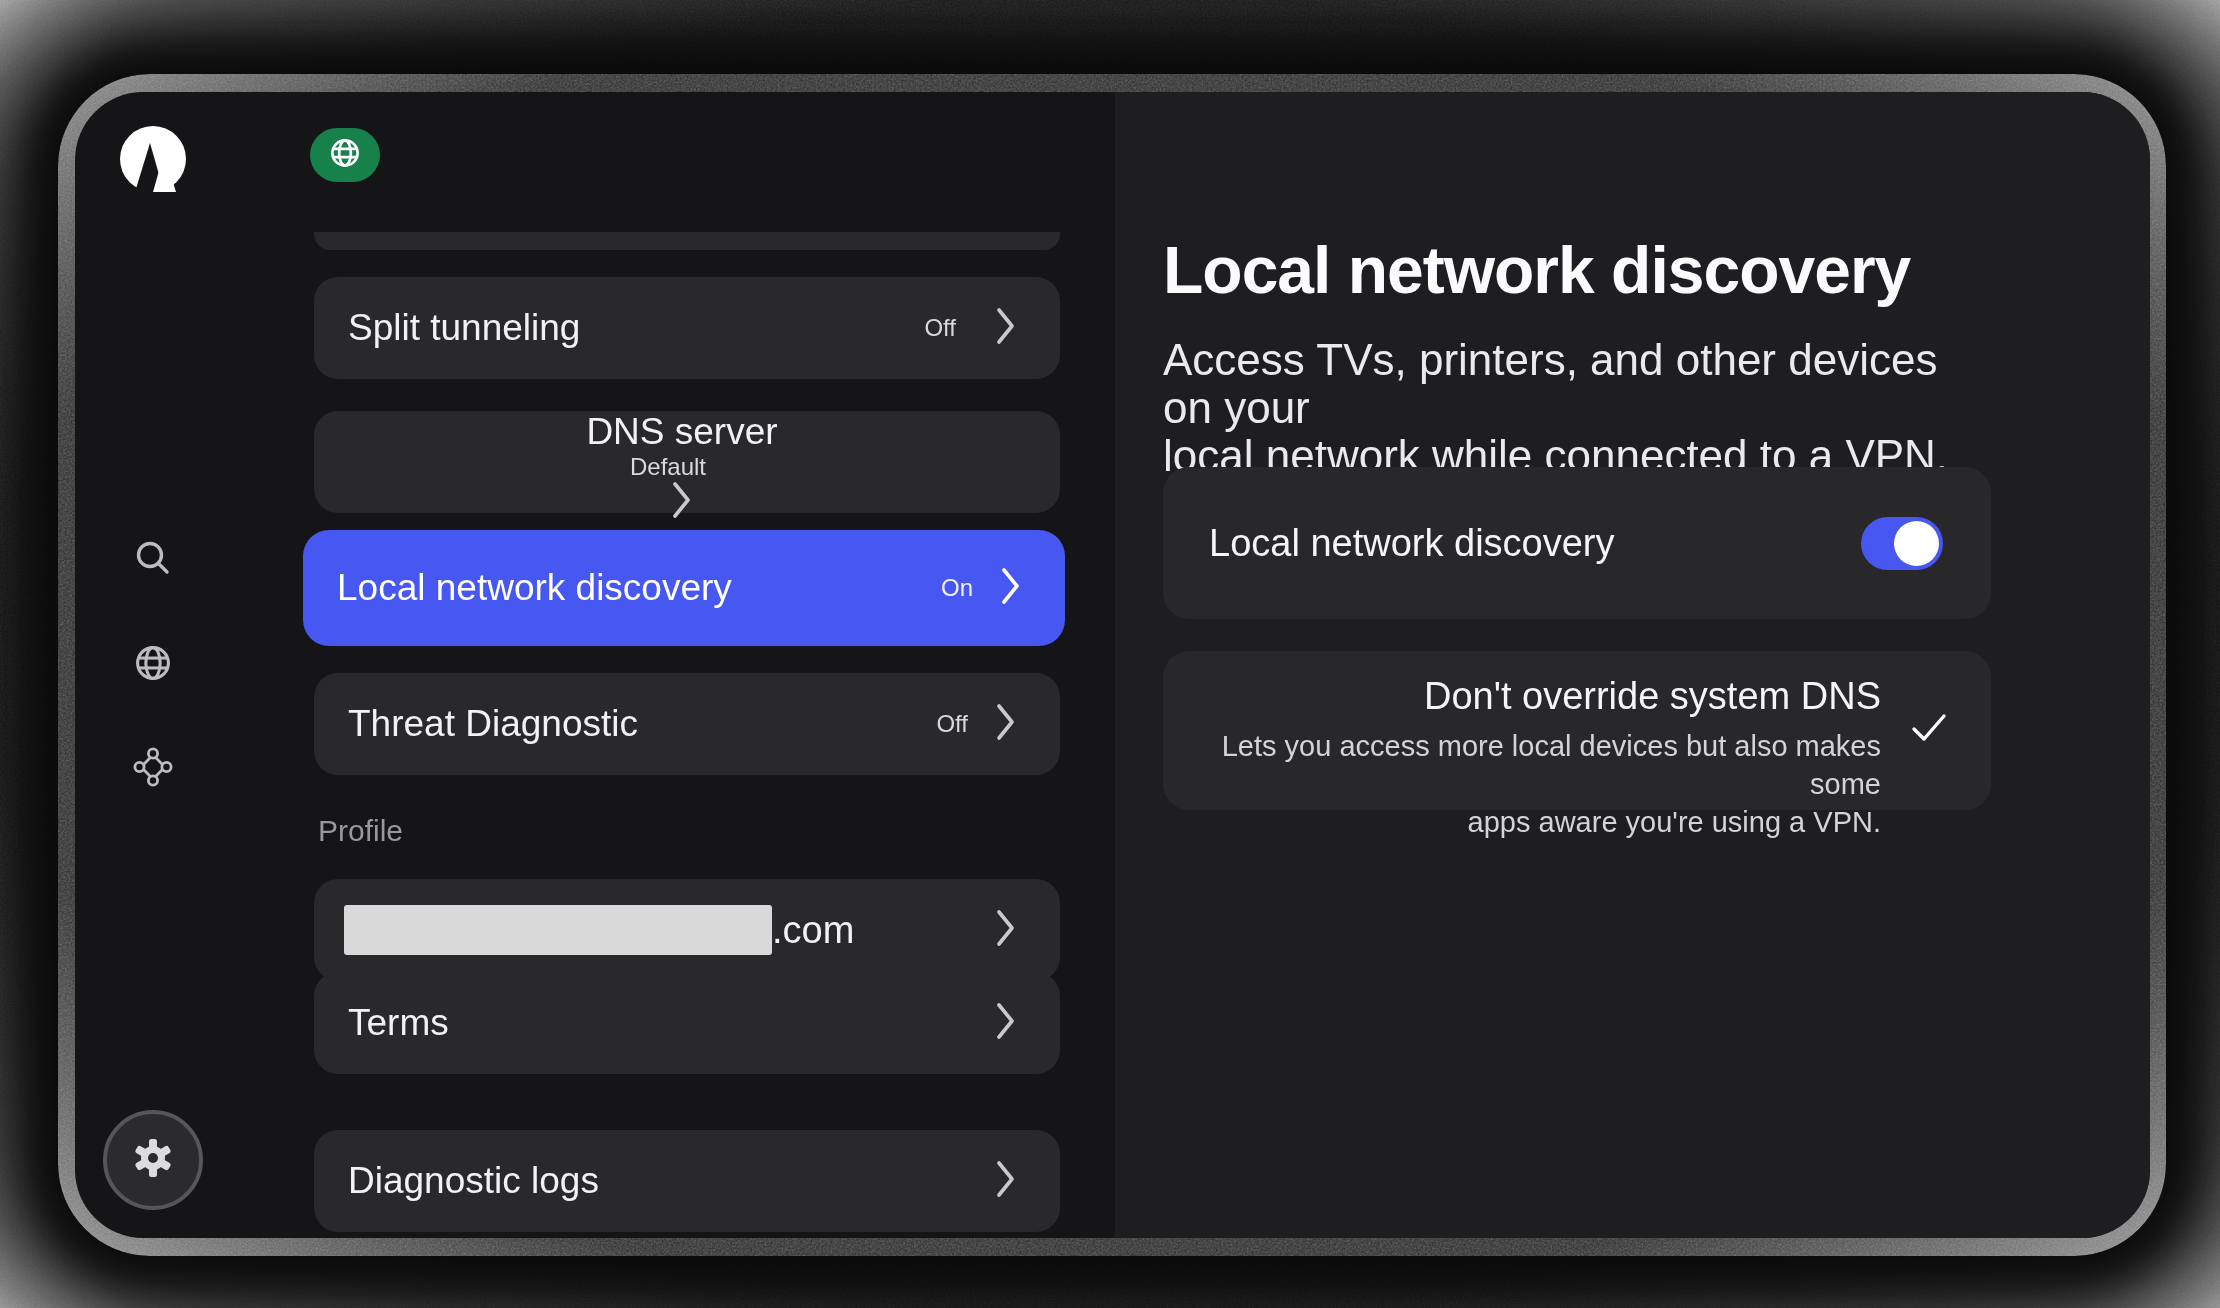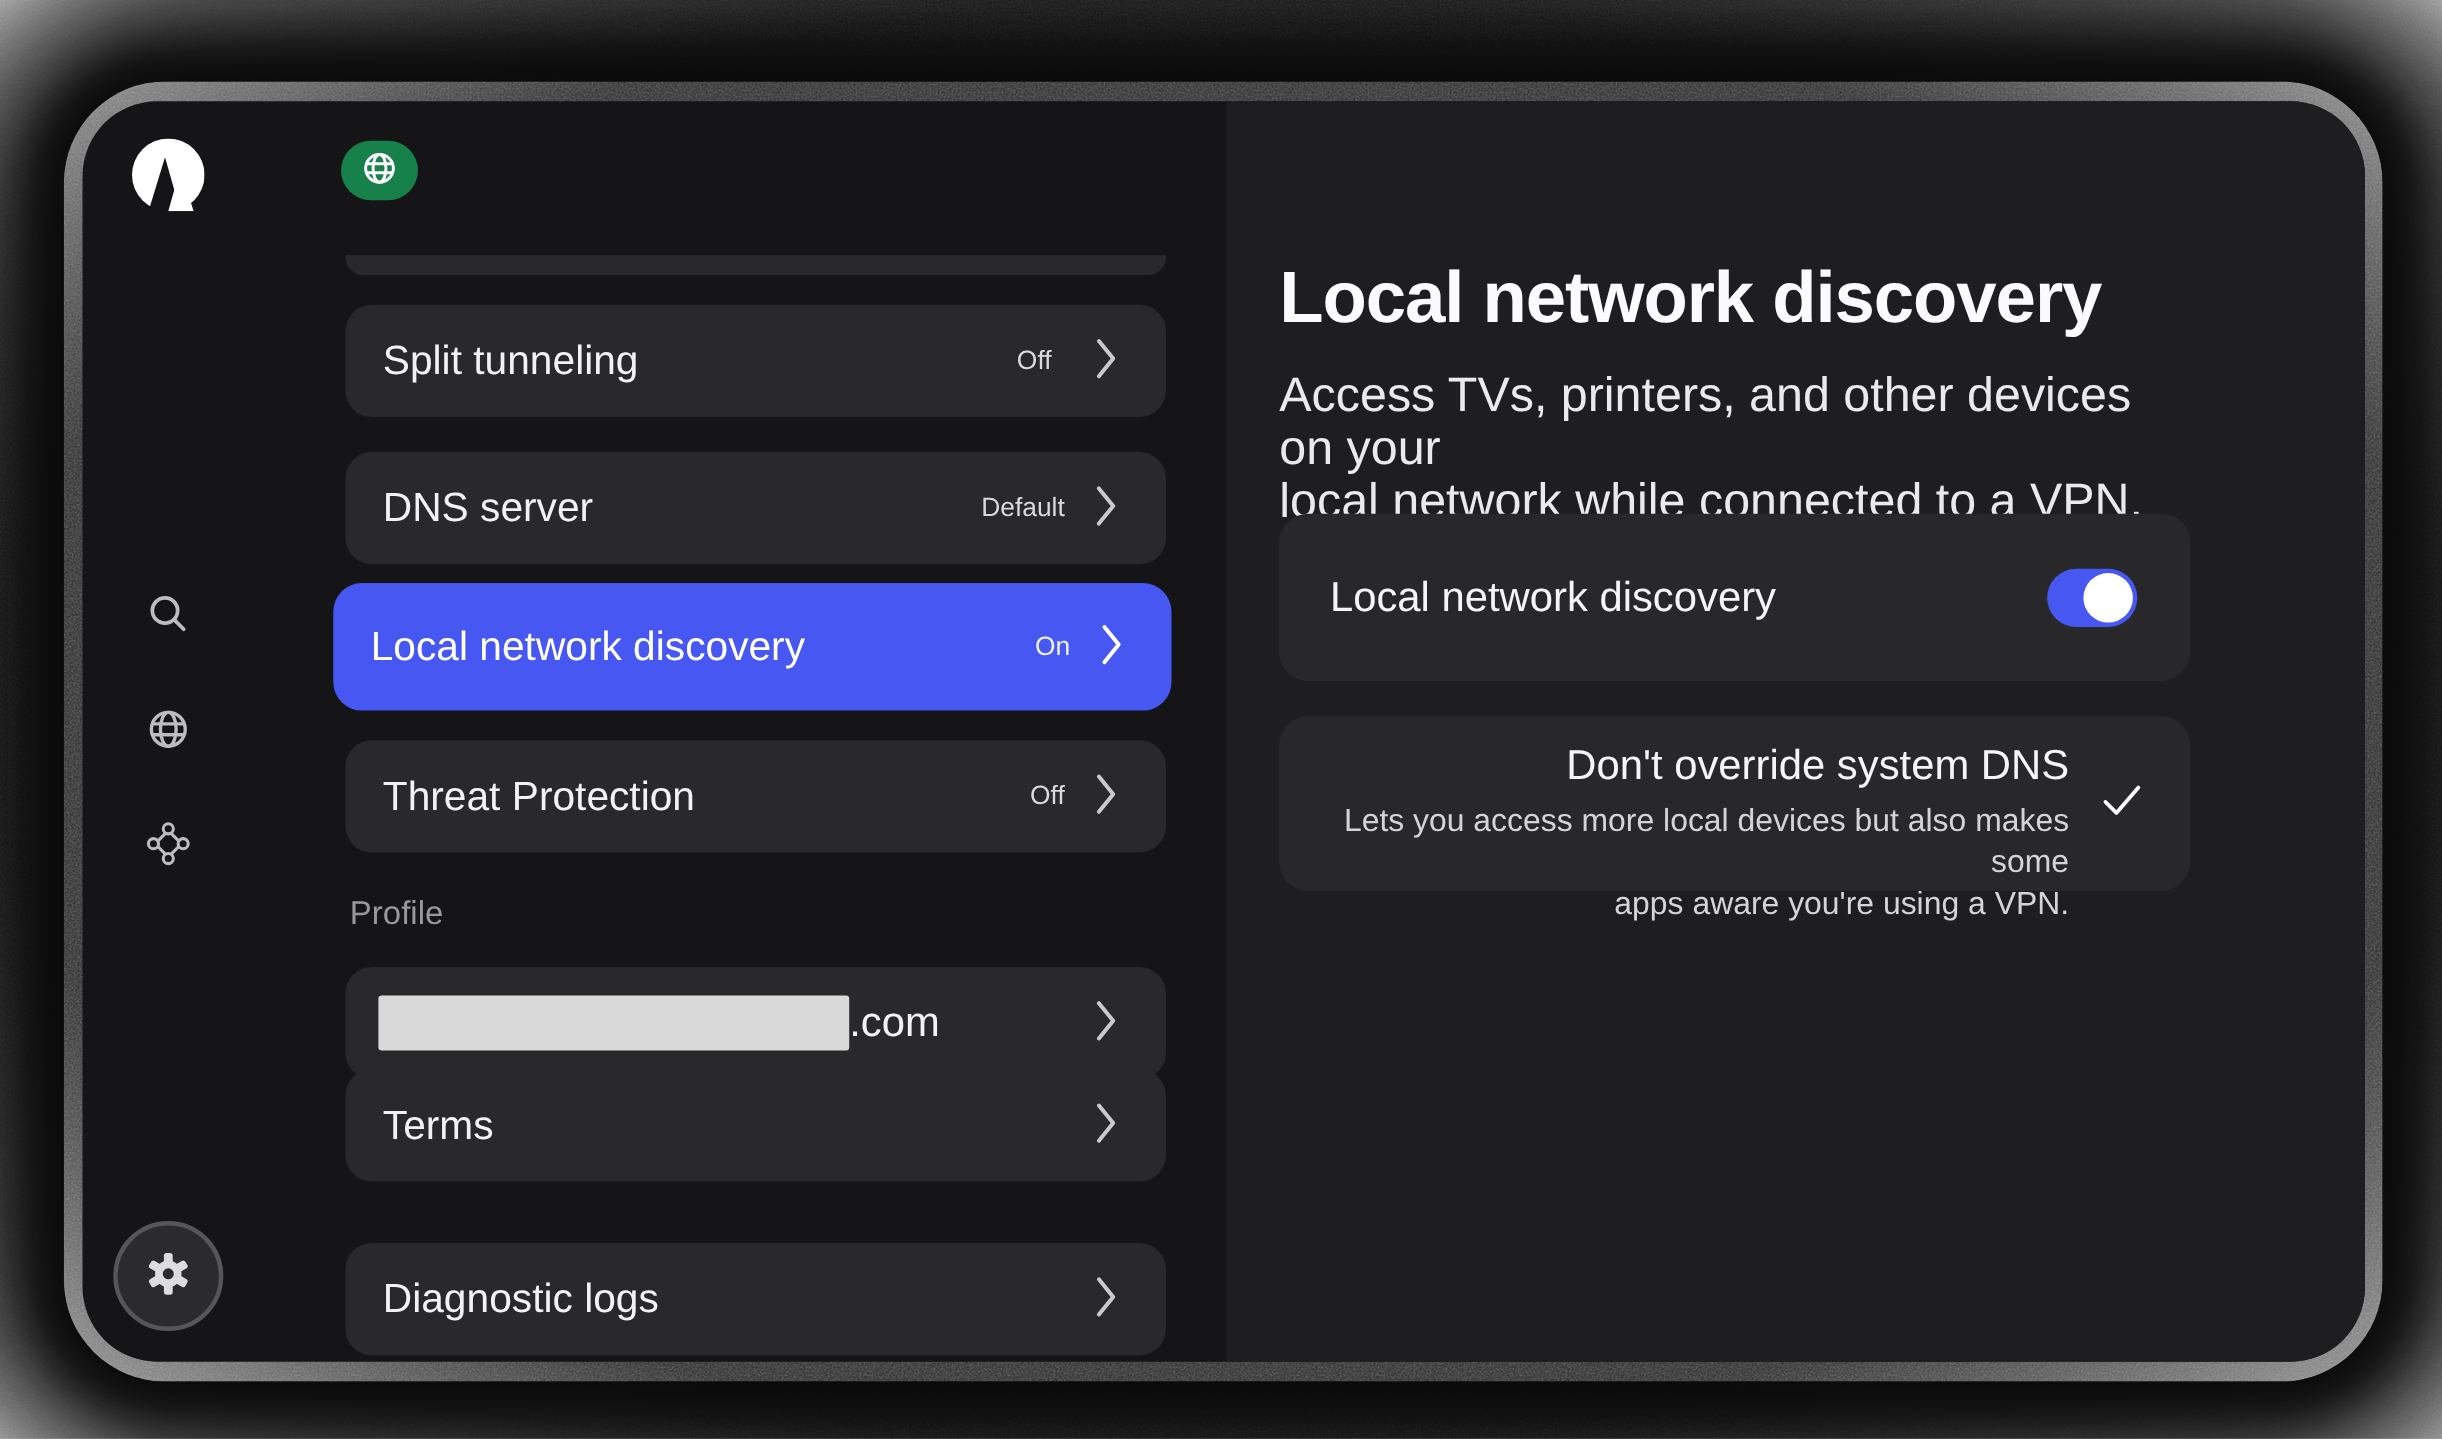--- a/index.html
+++ b/index.html
@@ -166,42 +166,42 @@
   <div class="row" style="top:185px;gap:12px;">
     <span class="lbl">Split tunneling</span>
     <span class="val">Off</span>
     <span>
       <svg width="20" height="38" viewBox="0 0 20 38" fill="none" stroke="#c9c9ce" stroke-width="3.6" stroke-linecap="round" stroke-linejoin="round">
           <polyline points="3,3 16,19 3,35"></polyline>
         </svg>
     </span>
   </div>
 
-  <div class="row" style="top:319px;">
+  <div class="row" style="top:319px;flex-direction:column;">
     <span class="lbl">DNS server</span>
     <span class="val">Default</span>
     <span>
       <svg width="20" height="38" viewBox="0 0 20 38" fill="none" stroke="#c9c9ce" stroke-width="3.6" stroke-linecap="round" stroke-linejoin="round">
           <polyline points="3,3 16,19 3,35"></polyline>
         </svg>
     </span>
   </div>
 
   <div class="row selected" style="top:438px;">
     <span class="lbl">Local network discovery</span>
     <span class="val">On</span>
     <span>
       <svg width="20" height="38" viewBox="0 0 20 38" fill="none" stroke="#ffffff" stroke-width="3.6" stroke-linecap="round" stroke-linejoin="round">
           <polyline points="3,3 16,19 3,35"></polyline>
         </svg>
     </span>
   </div>
 
   <div class="row" style="top:581px;">
-    <span class="lbl">Threat Protection</span>
+    <span class="lbl">Threat Diagnostic</span>
     <span class="val">Off</span>
     <span>
       <svg width="20" height="38" viewBox="0 0 20 38" fill="none" stroke="#c9c9ce" stroke-width="3.6" stroke-linecap="round" stroke-linejoin="round">
           <polyline points="3,3 16,19 3,35"></polyline>
         </svg>
     </span>
   </div>
 
   <div class="section-label">Profile</div>
 

